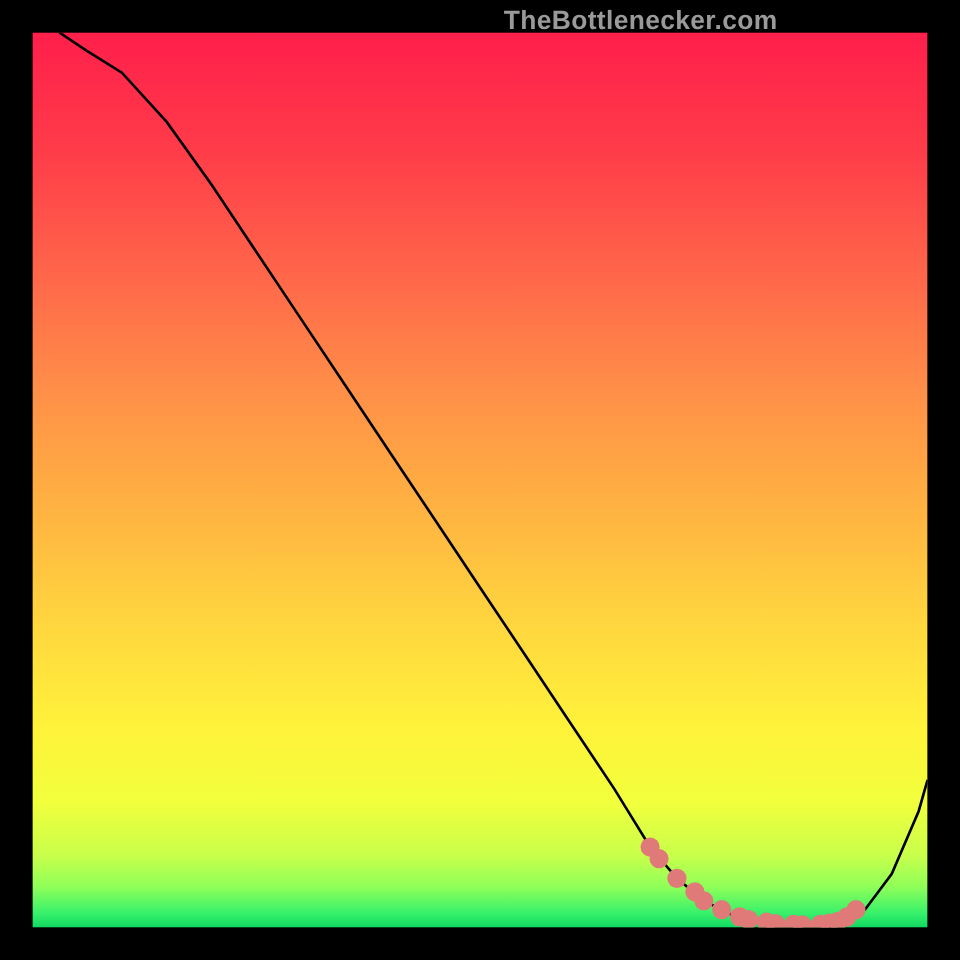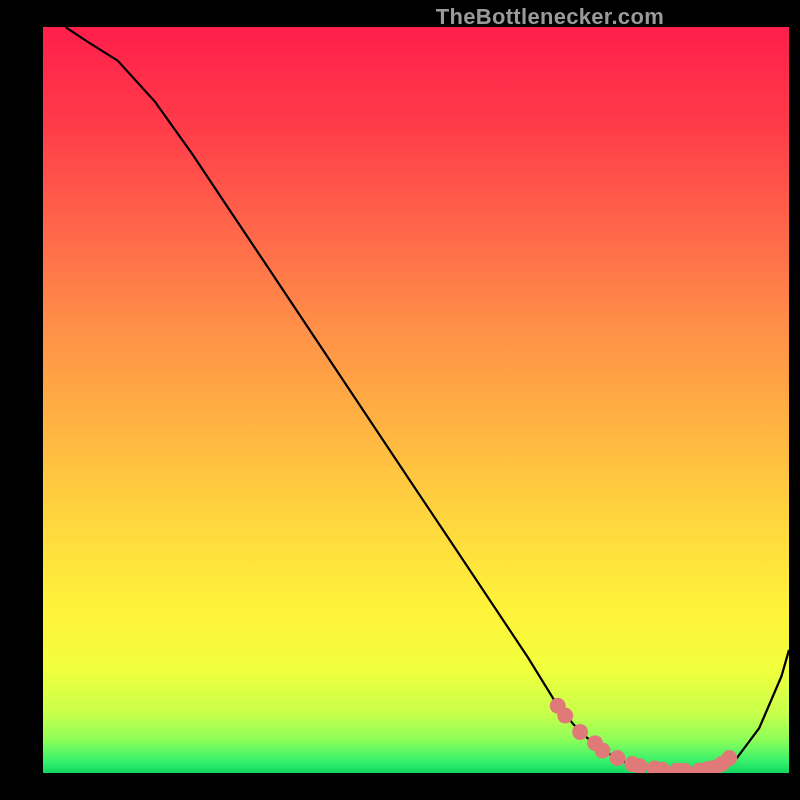--- a/index.html
+++ b/index.html
@@ -1,17 +1,17 @@
 <!DOCTYPE html>
 <html><head>
 <meta charset="utf-8">
 <style>
   * { margin: 0; padding: 0; box-sizing: border-box; }
   body { width: 800px; height: 800px; background: #000; position: relative; font-family: Arial, sans-serif; }
-  .frame { position: absolute; top: 0; left: 16px; width: 678px; height: 800px; background: #000; }
+  .frame { position: absolute; top: 0; left: 0; width: 678px; height: 800px; background: #000; }
   .plot-area { position: absolute; top: 27px; left: 27px; width: 746px; height: 746px; }
   .watermark { position: absolute; top: 4px; right: 30px; color: #9a9a9a; font-size: 22px; font-weight: bold; letter-spacing: 0.3px; }
   svg { display: block; }
 </style>
 </head>
 <body>
 
 <div class="frame">
   <div class="watermark">TheBottlenecker.com</div>
   <div class="plot-area">

